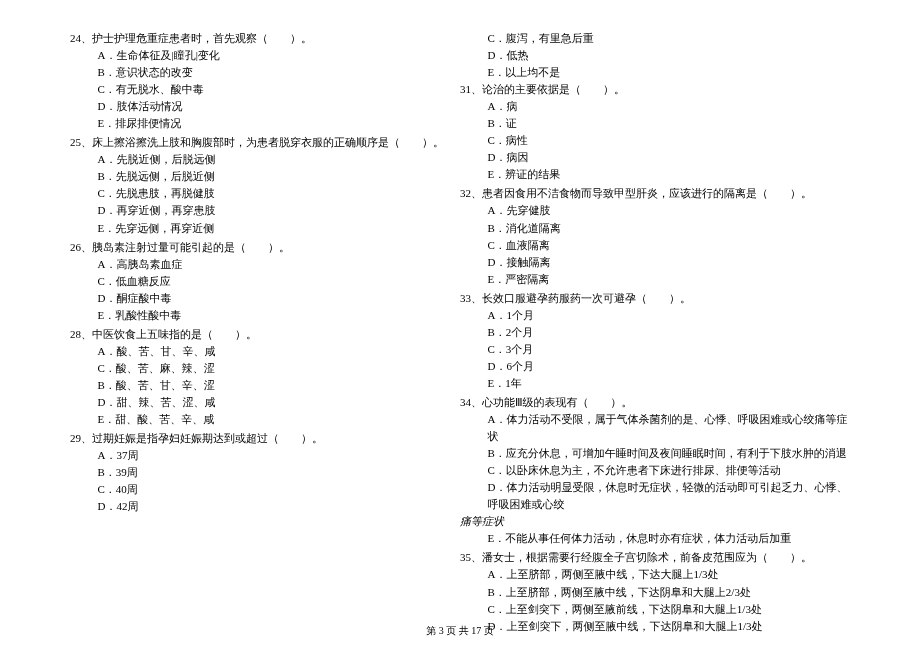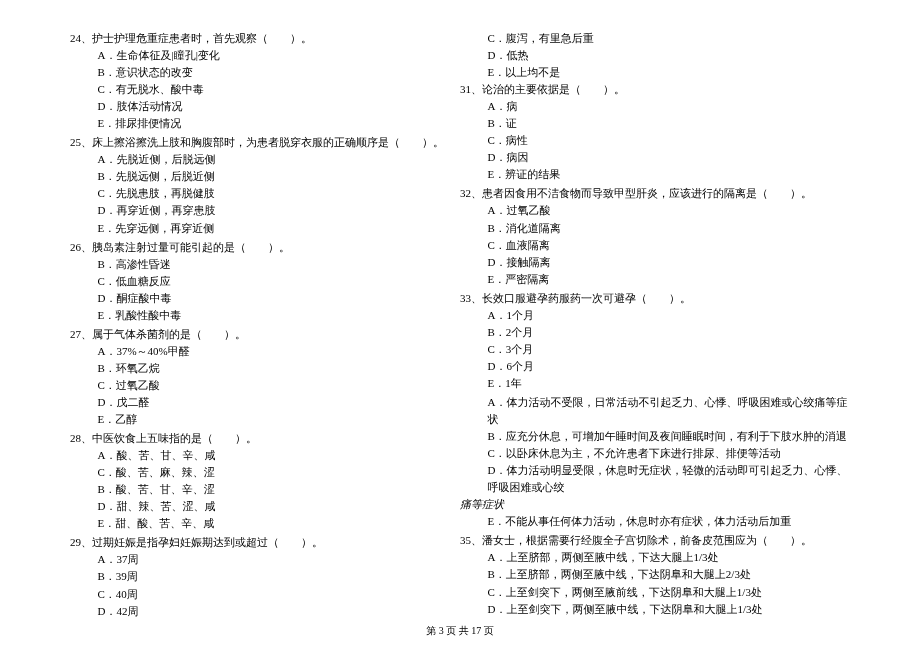--- a/index.html
+++ b/index.html
@@ -63,32 +63,24 @@
       <div class="question">
         <div class="q-text">25、床上擦浴擦洗上肢和胸腹部时，为患者脱穿衣服的正确顺序是（　　）。</div>
         <div class="option">A．先脱近侧，后脱远侧</div>
         <div class="option">B．先脱远侧，后脱近侧</div>
         <div class="option">C．先脱患肢，再脱健肢</div>
         <div class="option">D．再穿近侧，再穿患肢</div>
         <div class="option">E．先穿远侧，再穿近侧</div>
       </div>
       <div class="question">
         <div class="q-text">26、胰岛素注射过量可能引起的是（　　）。</div>
-        <div class="option">B．高渗性昏迷</div>
+        <div class="option">A．高胰岛素血症</div>
         <div class="option">C．低血糖反应</div>
         <div class="option">D．酮症酸中毒</div>
         <div class="option">E．乳酸性酸中毒</div>
-      </div>
-      <div class="question">
-        <div class="q-text">27、属于气体杀菌剂的是（　　）。</div>
-        <div class="option">A．37%～40%甲醛</div>
-        <div class="option">B．环氧乙烷</div>
-        <div class="option">C．过氧乙酸</div>
-        <div class="option">D．戊二醛</div>
-        <div class="option">E．乙醇</div>
       </div>
       <div class="question">
         <div class="q-text">28、中医饮食上五味指的是（　　）。</div>
         <div class="option">A．酸、苦、甘、辛、咸</div>
         <div class="option">C．酸、苦、麻、辣、涩</div>
         <div class="option">B．酸、苦、甘、辛、涩</div>
         <div class="option">D．甜、辣、苦、涩、咸</div>
         <div class="option">E．甜、酸、苦、辛、咸</div>
       </div>
       <div class="question">
@@ -106,36 +98,37 @@
       <div class="question">
         <div class="q-text">31、论治的主要依据是（　　）。</div>
         <div class="option">A．病</div>
         <div class="option">B．证</div>
         <div class="option">C．病性</div>
         <div class="option">D．病因</div>
         <div class="option">E．辨证的结果</div>
       </div>
       <div class="question">
         <div class="q-text">32、患者因食用不洁食物而导致甲型肝炎，应该进行的隔离是（　　）。</div>
-        <div class="option">A．过氧乙酸</div>
+        <div class="option">A．先穿健肢</div>
         <div class="option">B．消化道隔离</div>
         <div class="option">C．血液隔离</div>
         <div class="option">D．接触隔离</div>
         <div class="option">E．严密隔离</div>
       </div>
       <div class="question">
         <div class="q-text">33、长效口服避孕药服药一次可避孕（　　）。</div>
         <div class="option">A．1个月</div>
         <div class="option">B．2个月</div>
         <div class="option">C．3个月</div>
         <div class="option">D．6个月</div>
         <div class="option">E．1年</div>
       </div>
       <div class="question">
-        <div class="option">A．体力活动不受限，日常活动不引起乏力、心悸、呼吸困难或心绞痛等症状</div>
+        <div class="q-text">34、心功能Ⅲ级的表现有（　　）。</div>
+        <div class="option">A．体力活动不受限，属于气体杀菌剂的是、心悸、呼吸困难或心绞痛等症状</div>
         <div class="option">B．应充分休息，可增加午睡时间及夜间睡眠时间，有利于下肢水肿的消退</div>
         <div class="option">C．以卧床休息为主，不允许患者下床进行排尿、排便等活动</div>
         <div class="option">D．体力活动明显受限，休息时无症状，轻微的活动即可引起乏力、心悸、呼吸困难或心绞</div>
         <div class="option-wrap">痛等症状</div>
         <div class="option">E．不能从事任何体力活动，休息时亦有症状，体力活动后加重</div>
       </div>
       <div class="question">
         <div class="q-text">35、潘女士，根据需要行经腹全子宫切除术，前备皮范围应为（　　）。</div>
         <div class="option">A．上至脐部，两侧至腋中线，下达大腿上1/3处</div>
         <div class="option">B．上至脐部，两侧至腋中线，下达阴阜和大腿上2/3处</div>

